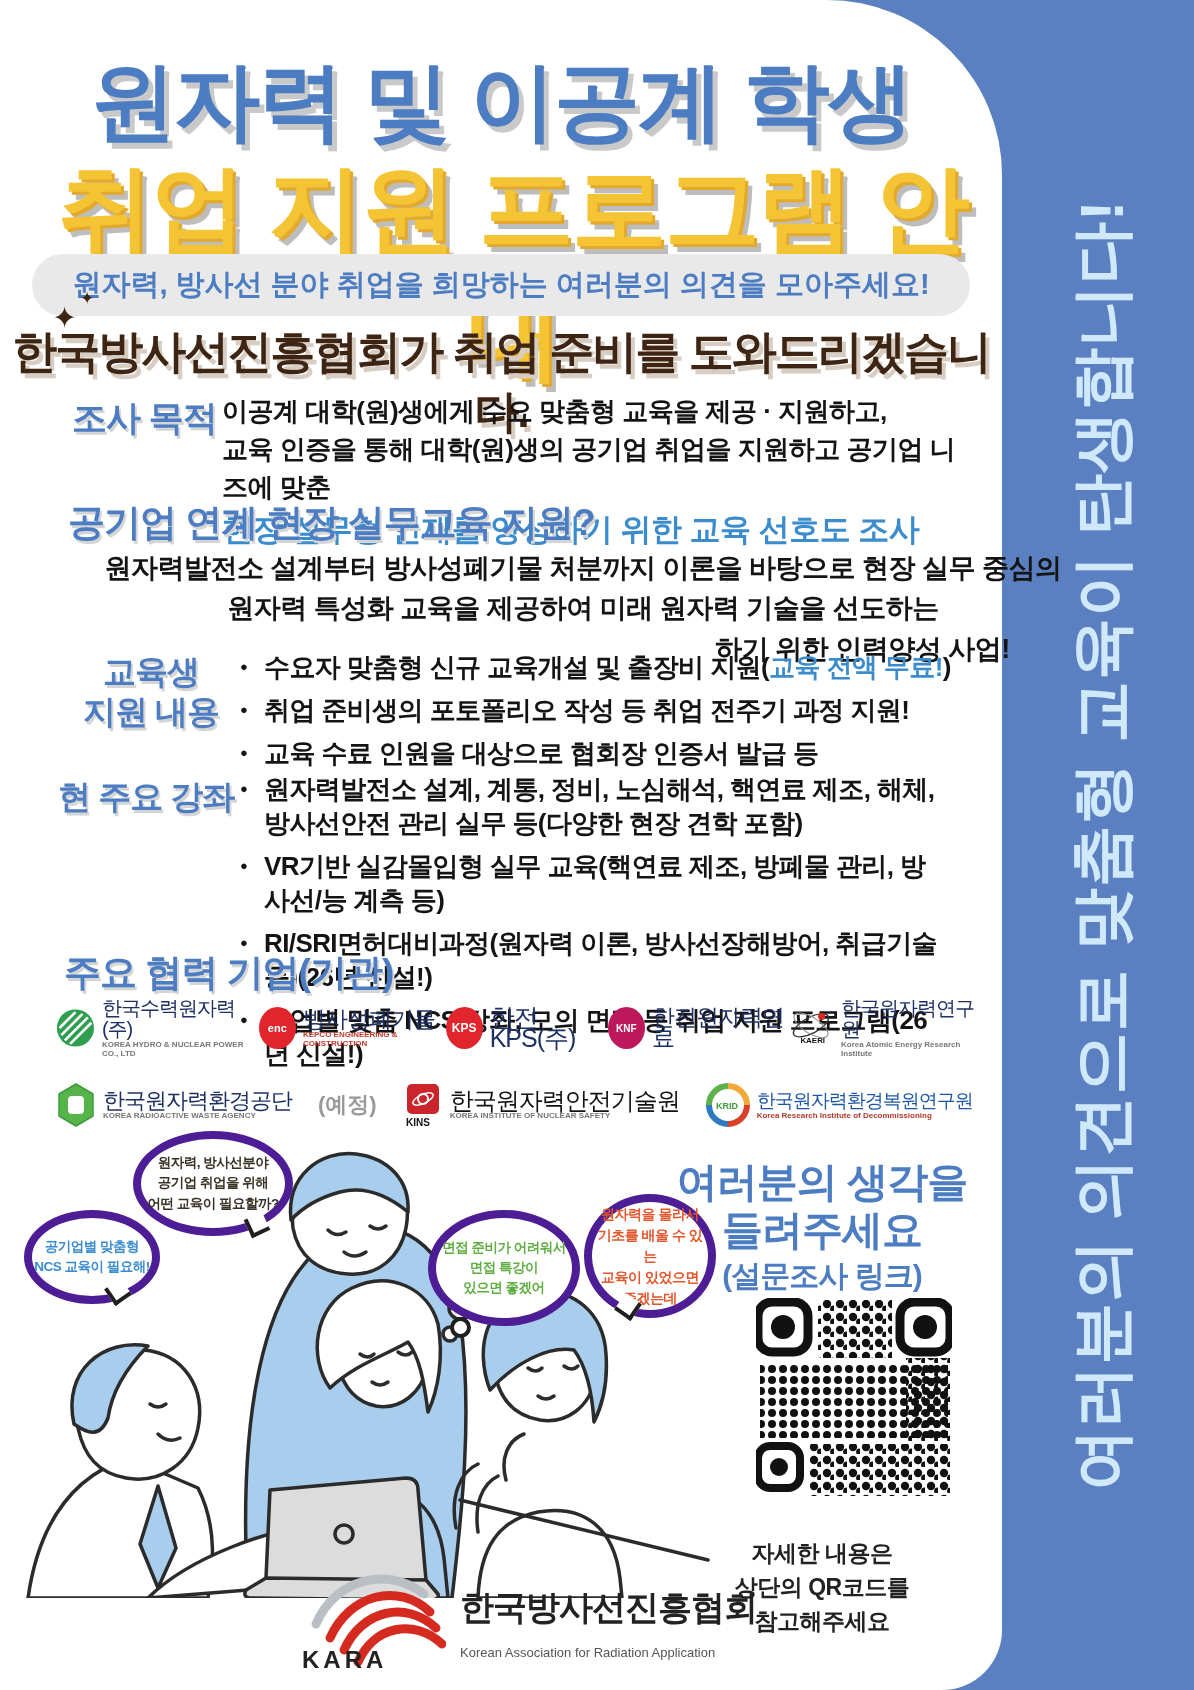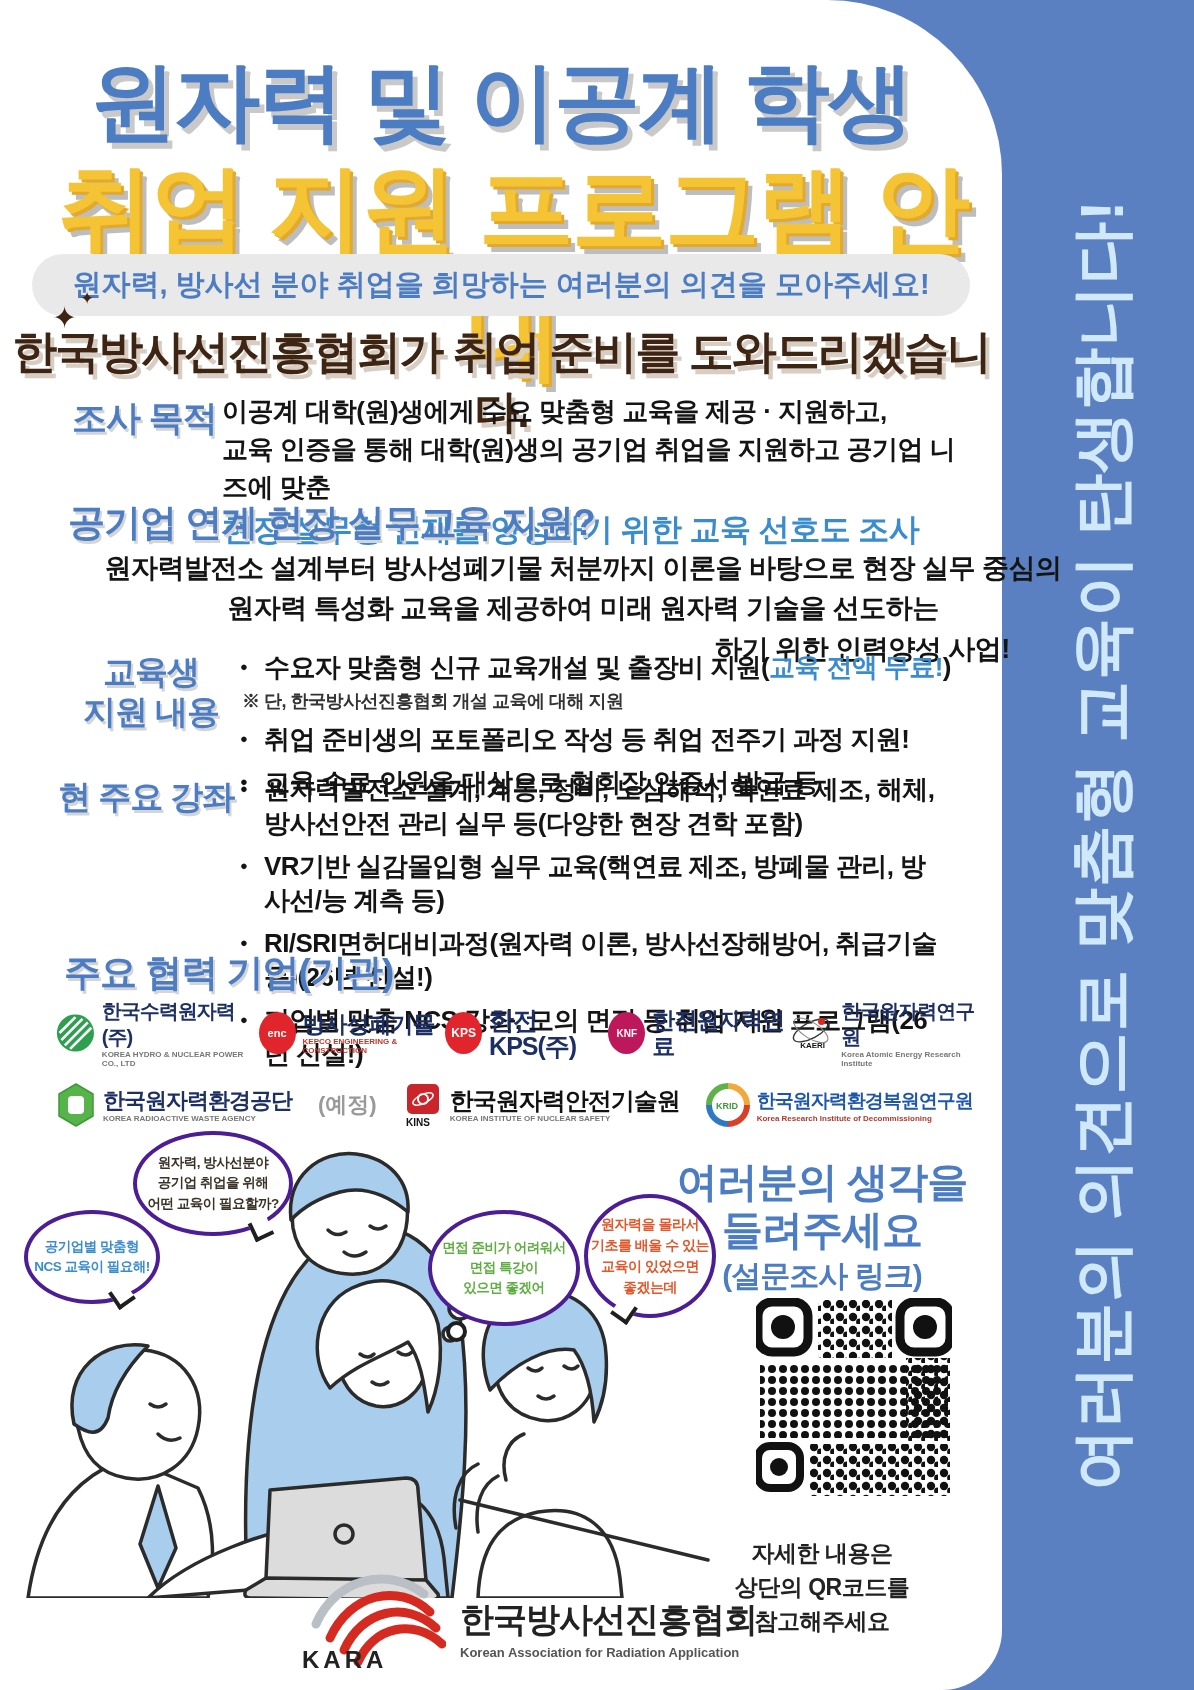--- a/index.html
+++ b/index.html
@@ -56,29 +56,29 @@
   .sky { color:#3b8ccd; font-weight:800; }
   .bold { font-weight:800; }
   .note { font-size:18px; font-weight:700; color:#333; margin:-4px 0 9px 4px; letter-spacing:-0.5px; }
 
   
   .partners-h { position:absolute; left:64px; top:948px; font-size:37px; }
   .prow { position:absolute; left:56px; width:920px; display:flex; align-items:center; }
   .prow1 { top:998px; justify-content:space-between; }
   .prow2 { top:1082px; gap:26px; }
   .partner { display:flex; align-items:center; gap:7px; }
-  .p-kr { font-size:20px; font-weight:700; color:#1d2f63; letter-spacing:-1px; line-height:26px; }
+  .p-kr { font-size:20px; font-weight:400; color:#1d2f63; letter-spacing:-1px; line-height:21px; }
   .p-en { font-size:8px; font-weight:700; color:#777; letter-spacing:0; }
   .pending { font-size:22px; font-weight:700; color:#999; }
   .abbr-circle { width:42px; height:42px; border-radius:50%; display:flex; align-items:center; justify-content:center;
                  color:#fff; font-weight:800; }
 
   
   .illu { position:absolute; left:8px; top:1128px; }
-  .bubble { position:absolute; background:#fff; border:4px solid #4c1d95; border-radius:50%;
+  .bubble { position:absolute; background:#fff; border:8px solid #4c1d95; border-radius:50%;
             display:flex; flex-direction:column; align-items:center; justify-content:center;
             text-align:center; font-weight:800; line-height:1.5; letter-spacing:-0.5px; z-index:4; }
   .bubble::after { content:""; position:absolute; width:16px; height:16px; background:#fff;
                    border-right:4px solid #1f1f1f; border-bottom:4px solid #1f1f1f; transform:rotate(45deg); }
   .b1 { left:133px; top:1131px; width:160px; height:105px; font-size:13.5px; color:#3a3226; }
   .b1::after { right:18px; bottom:-7px; transform:rotate(65deg); }
   .b2 { left:24px; top:1210px; width:136px; height:94px; font-size:13.5px; color:#3b8ccd; }
   .b2::after { right:24px; bottom:-6px; transform:rotate(55deg); }
   .b3 { left:428px; top:1210px; width:152px; height:116px; font-size:13.5px; color:#5fae43; }
   .b3::after { width:13px; height:13px; border:4px solid #1f1f1f; border-radius:50%; left:14px; bottom:-20px; transform:none; }
@@ -90,21 +90,21 @@
   .cta-l1, .cta-l2 { font-size:41px; font-weight:800; letter-spacing:-1px; line-height:48px; }
   .cta-l3 { font-size:30px; font-weight:800; letter-spacing:-1px; margin-top:2px; }
   .qr { position:absolute; left:756px; top:1298px; }
   .qr-note { position:absolute; left:682px; top:1536px; width:280px; text-align:center;
              font-size:23px; font-weight:700; color:#222; line-height:34px; letter-spacing:-0.5px; }
 
   
   .footer { position:absolute; left:296px; top:1560px; display:flex; align-items:flex-end; gap:14px; }
   .footer-text { padding-bottom:12px; }
   .f-kr { font-size:34px; font-weight:800; color:#222; letter-spacing:-1px; }
-  .f-en { font-size:13px; font-weight:700; color:#555; margin-top:2px; }
+  .f-en { font-size:13px; font-weight:400; color:#555; margin-top:14px; }
 </style>
 </head>
 <body>
 
 <div id="poster">
   <div class="white-page"></div>
 
   <div class="sidebar-vertical">여러분의 의견으로 맞춤형 교육이 탄생합니다!</div>
 
   <div class="title1">원자력 및 이공계 학생</div>
@@ -129,21 +129,20 @@
     <div><span class="bold">원자력 특성화 교육을 제공</span><span>하여 미래 원자력 기술을 선도하는</span></div>
     <div><span class="big-sky">현장 실무역량을 갖춘 융복합 인재를 양성</span><span>하기 위한 인력양성 사업!</span></div>
   </div>
 
   <div class="sec-label support-label">
     <div>교육생</div>
     <div>지원 내용</div>
   </div>
   <div class="support-body">
     <div class="blt"><span>수요자 맞춤형 신규 교육개설 및 출장비 지원(</span><span class="sky">교육 전액 무료!</span><span>)</span></div>
-    <div class="note">※ 단, 한국방사선진흥협회 개설 교육에 대해 지원</div>
     <div class="blt">취업 준비생의 포토폴리오 작성 등 취업 전주기 과정 지원!</div>
     <div class="blt">교육 수료 인원을 대상으로 협회장 인증서 발급 등</div>
   </div>
 
   <div class="sec-label courses-label">현 주요 강좌</div>
   <div class="courses-body">
     <div class="blt">원자력발전소 설계, 계통, 정비, 노심해석, 핵연료 제조, 해체, 방사선안전 관리 실무 등(다양한 현장 견학 포함)</div>
     <div class="blt"><span class="bold">VR기반 실감몰입형 실무 교육</span><span>(핵연료 제조, 방폐물 관리, 방사선/능 계측 등)</span></div>
     <div class="blt"><span class="bold">RI/SRI면허대비과정</span><span>(원자력 이론, 방사선장해방어, 취급기술 등)</span><span class="bold">(26년 신설!)</span></div>
     <div class="blt"><span>기업별 맞춤 NCS 강좌, 모의 면접 등 </span><span class="bold">취업 지원 프로그램(26년 신설!)</span></div>

